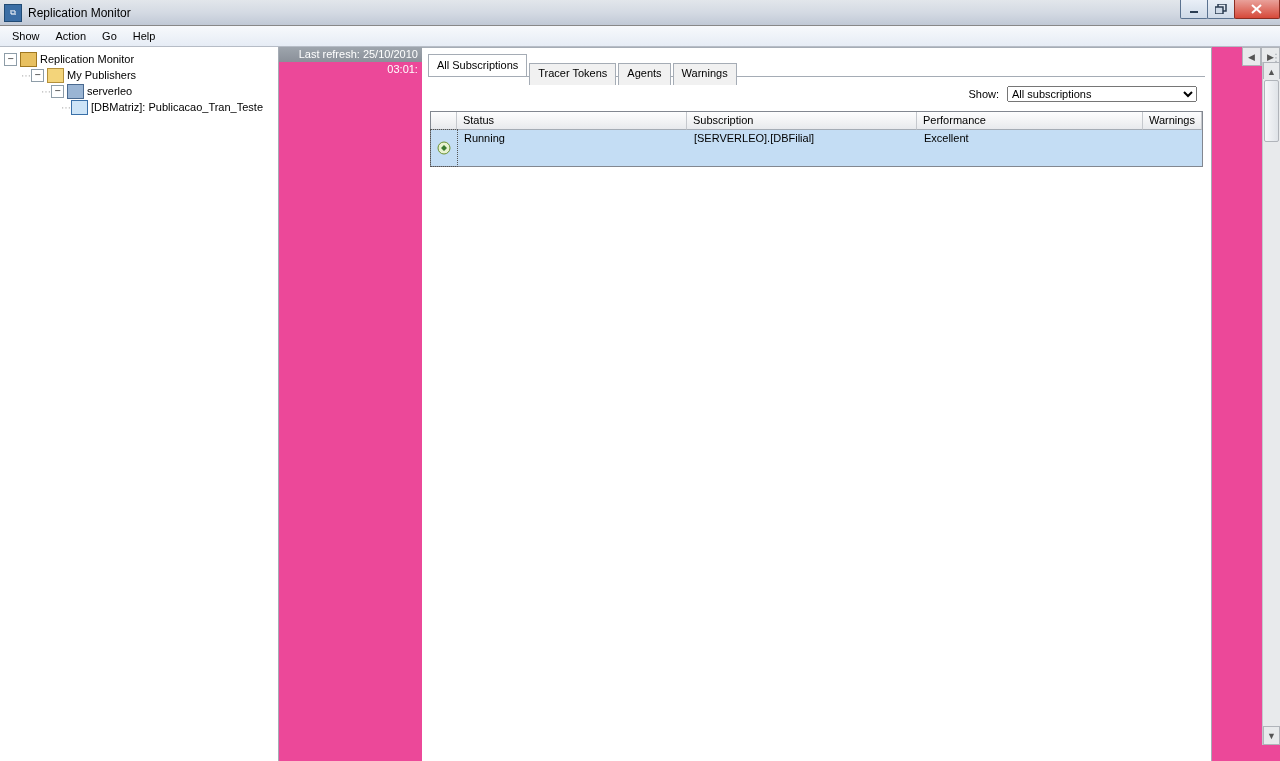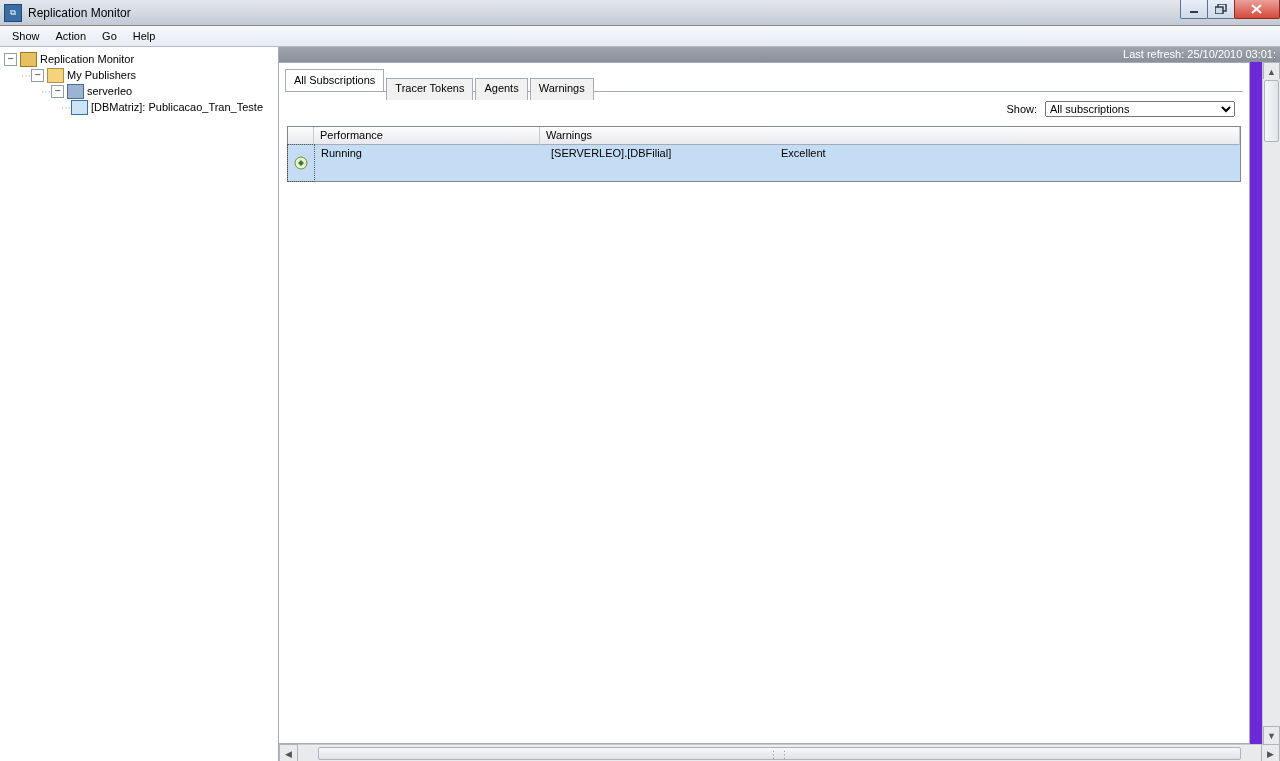--- a/index.html
+++ b/index.html
@@ -15,21 +15,21 @@
 .main{display:flex;height:715px}
 .tree-pane{width:278px;border-right:1px solid #a5acb5;background:#fff;padding-top:4px;overflow:hidden}
 .tree-row{display:flex;align-items:center;height:16px;white-space:nowrap}
 .tree-toggle{width:11px;height:11px;border:1px solid #8e9da8;display:flex;align-items:center;justify-content:center;font-size:10px;line-height:1;color:#444;margin-right:3px;background:#fff;font-family:monospace}
 .tree-dots{color:#b0b0b0;font-size:10px;letter-spacing:-1px;margin:0 1px}
 .tree-icon{width:15px;height:13px;margin-right:3px;display:inline-flex;align-items:center;justify-content:center}
 .tree-icon.monitor{background:#e8c060;border:1px solid #a07820}
 .tree-icon.folder{background:#f3d47a;border:1px solid #b4903a}
 .tree-icon.server{background:#9ab5d4;border:1px solid #4a6a90}
 .tree-icon.pub{background:#cde4f7;border:1px solid #3a70a8}
-.content-pane{flex:1;display:flex;flex-direction:column;background:#6d28d9;position:relative}
+.content-pane{flex:1;display:flex;flex-direction:row;background:#ec4899;position:relative}
 .refresh-bar{height:15px;background:linear-gradient(to bottom,#9ea5ad,#8a9099);color:#fff;font-size:11px;text-align:right;padding-right:4px;line-height:15px}
 .body-area{flex:1;background:#fff;padding:4px 6px 0 6px;display:flex;flex-direction:column;border:1px solid #a5acb5;border-left:none;margin-left:0}
 .tabs{display:flex;height:22px;border-bottom:1px solid #a5acb5;margin-top:2px}
 .tab{padding:3px 8px;border:1px solid #a5acb5;border-bottom:none;margin-right:2px;background:#f1f1f1;position:relative;top:9px}
 .tab.active{background:#fff;top:0;padding-top:4px}
 .filter-row{display:flex;justify-content:flex-end;align-items:center;height:34px;padding-right:8px}
 .filter-row .lbl{margin-right:8px}
 .filter-row select{width:190px;font-size:11px}
 .grid{border:1px solid #828790;margin:0 2px}
 .grid .hdr{display:flex;background:linear-gradient(to bottom,#fdfdfe,#f0f1f3 60%,#e6e8ec);height:18px}
@@ -127,20 +127,22 @@
       <div class="filter-row">
         <span class="lbl">Show:</span>
         <select>
           <option>All subscriptions</option>
         </select>
       </div>
 
       <div class="grid">
         <div class="hdr">
           <div class="cell" style="width:26px"></div>
+          <div class="cell col-status">Status</div>
+          <div class="cell col-sub">Subscription</div>
           <div class="cell col-perf">Performance</div>
           <div class="cell col-lat">Warnings</div>
         </div>
         <div class="row">
           <div class="iconcell">
             <svg width="14" height="14">
                 <circle cx="7" cy="7" r="6" fill="#e8f2d0" stroke="#6a9030"></circle>
                 <path d="M4 7 L7 4 L7 10 Z M7 4 L10 7 L7 10" fill="#3a7a30"></path>
               </svg>
           </div>

